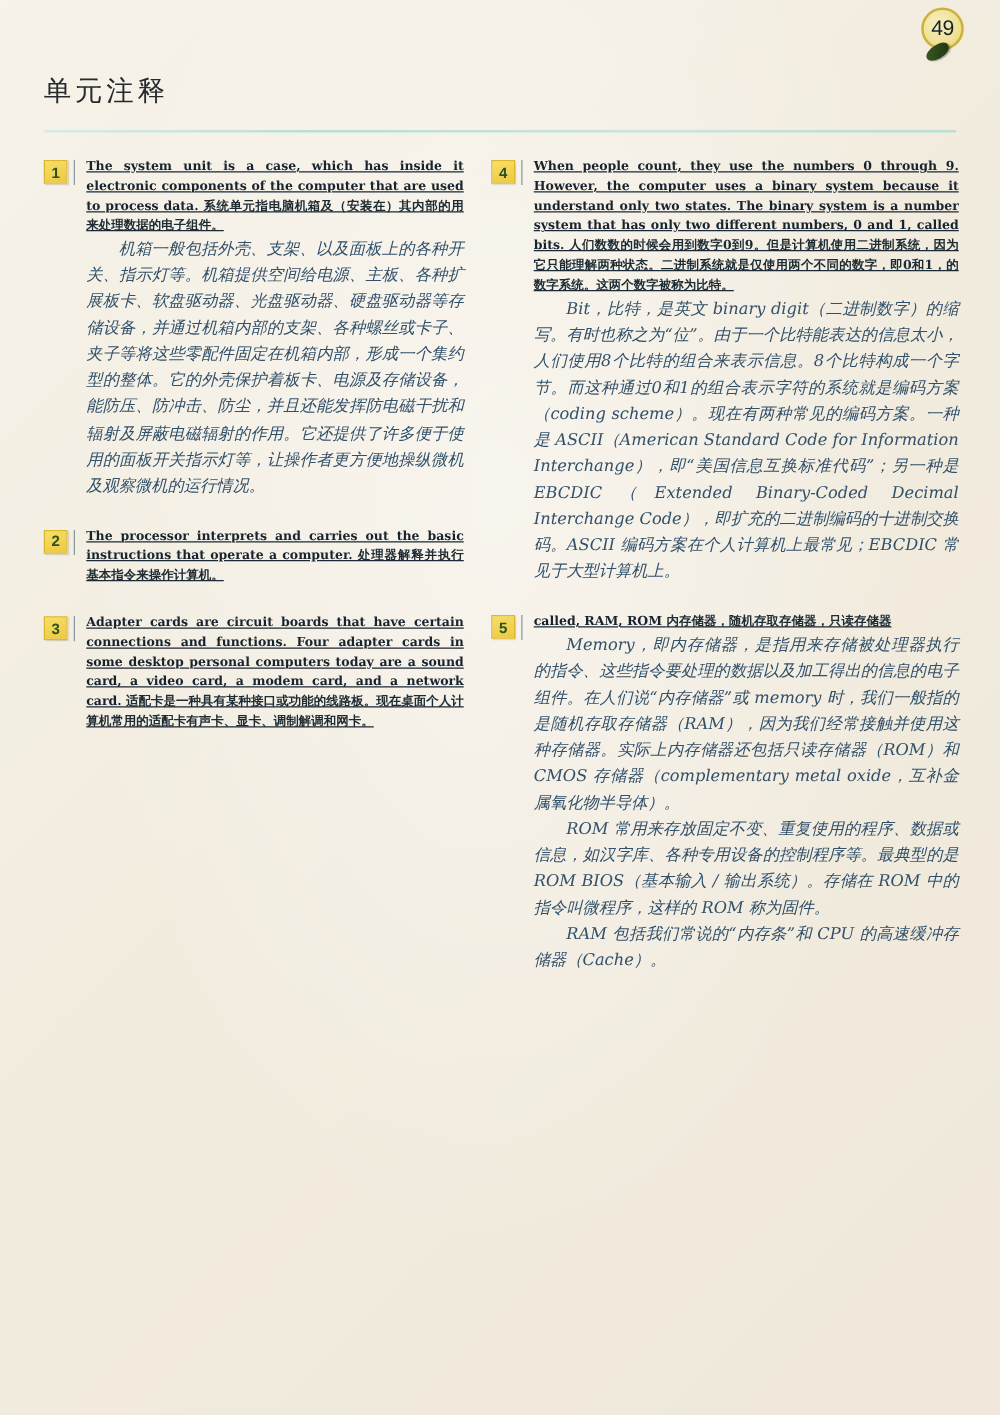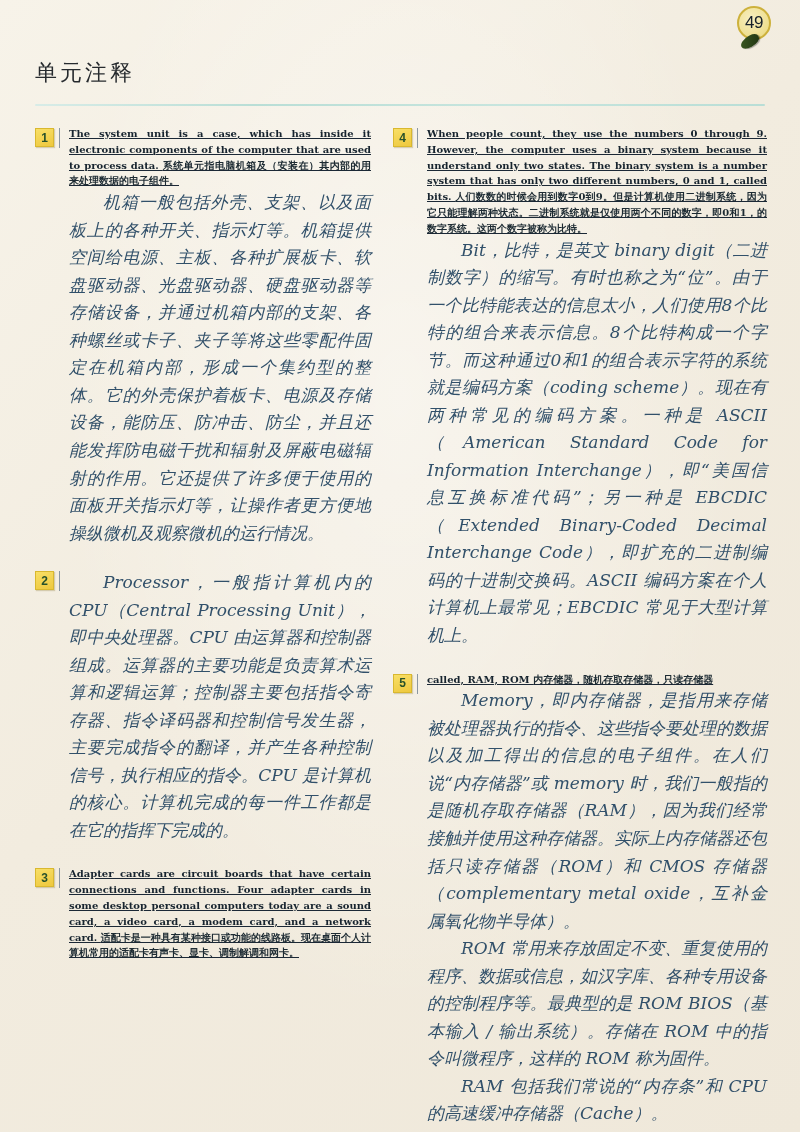--- a/index.html
+++ b/index.html
@@ -141,21 +141,21 @@
     font-weight: 600;
     color: #17242f;
   }
   .lead .zh {
     font-weight: 700;
     color: #1d2b33;
   }
   .para {
     margin: 0;
     font-style: italic;
-    font-size: 17px;
+    font-size: 13px;
     line-height: 1.62;
     text-indent: 2em;
     text-align: justify;
     color: #31506a;
   }
 </style>
 </head>
 <body>
 
 <div class="page-badge">
@@ -180,21 +180,21 @@
         <p class="para">机箱一般包括外壳、支架、以及面板上的各种开关、指示灯等。机箱提供空间给电源、主板、各种扩展板卡、软盘驱动器、光盘驱动器、硬盘驱动器等存储设备，并通过机箱内部的支架、各种螺丝或卡子、夹子等将这些零配件固定在机箱内部，形成一个集约型的整体。它的外壳保护着板卡、电源及存储设备，能防压、防冲击、防尘，并且还能发挥防电磁干扰和辐射及屏蔽电磁辐射的作用。它还提供了许多便于使用的面板开关指示灯等，让操作者更方便地操纵微机及观察微机的运行情况。</p>
       </div>
     </div>
 
     <div class="section">
       <div class="badge-cell">
         <span class="badge">2</span>
         <span class="badge-rule"></span>
       </div>
       <div class="section-content">
-        <p class="para">Processor，一般指计算机内的 CPU（Central Processing Unit），即中央处理器。CPU 由运算器和控制器组成。运算器的主要功能是负责算术运算和逻辑运算；控制器主要包括指令寄存器、指令译码器和控制信号发生器，主要完成指令的翻译，并产生各种控制信号，执行相应的指令。CPU 是计算机的核心。计算机完成的每一件工作都是在它的指挥下完成的。</p>
+        <p class="lead"><span class="en">The processor interprets and carries out the basic instructions that operate a computer. </span><span class="zh">处理器解释并执行基本指令来操作计算机。</span></p>
       </div>
     </div>
 
     <div class="section">
       <div class="badge-cell">
         <span class="badge">3</span>
         <span class="badge-rule"></span>
       </div>
       <div class="section-content">
         <p class="lead"><span class="en">Adapter cards are circuit boards that have certain connections and functions. Four adapter cards in some desktop personal computers today are a sound card, a video card, a modem card, and a network card. </span><span class="zh">适配卡是一种具有某种接口或功能的线路板。现在桌面个人计算机常用的适配卡有声卡、显卡、调制解调和网卡。</span></p>

